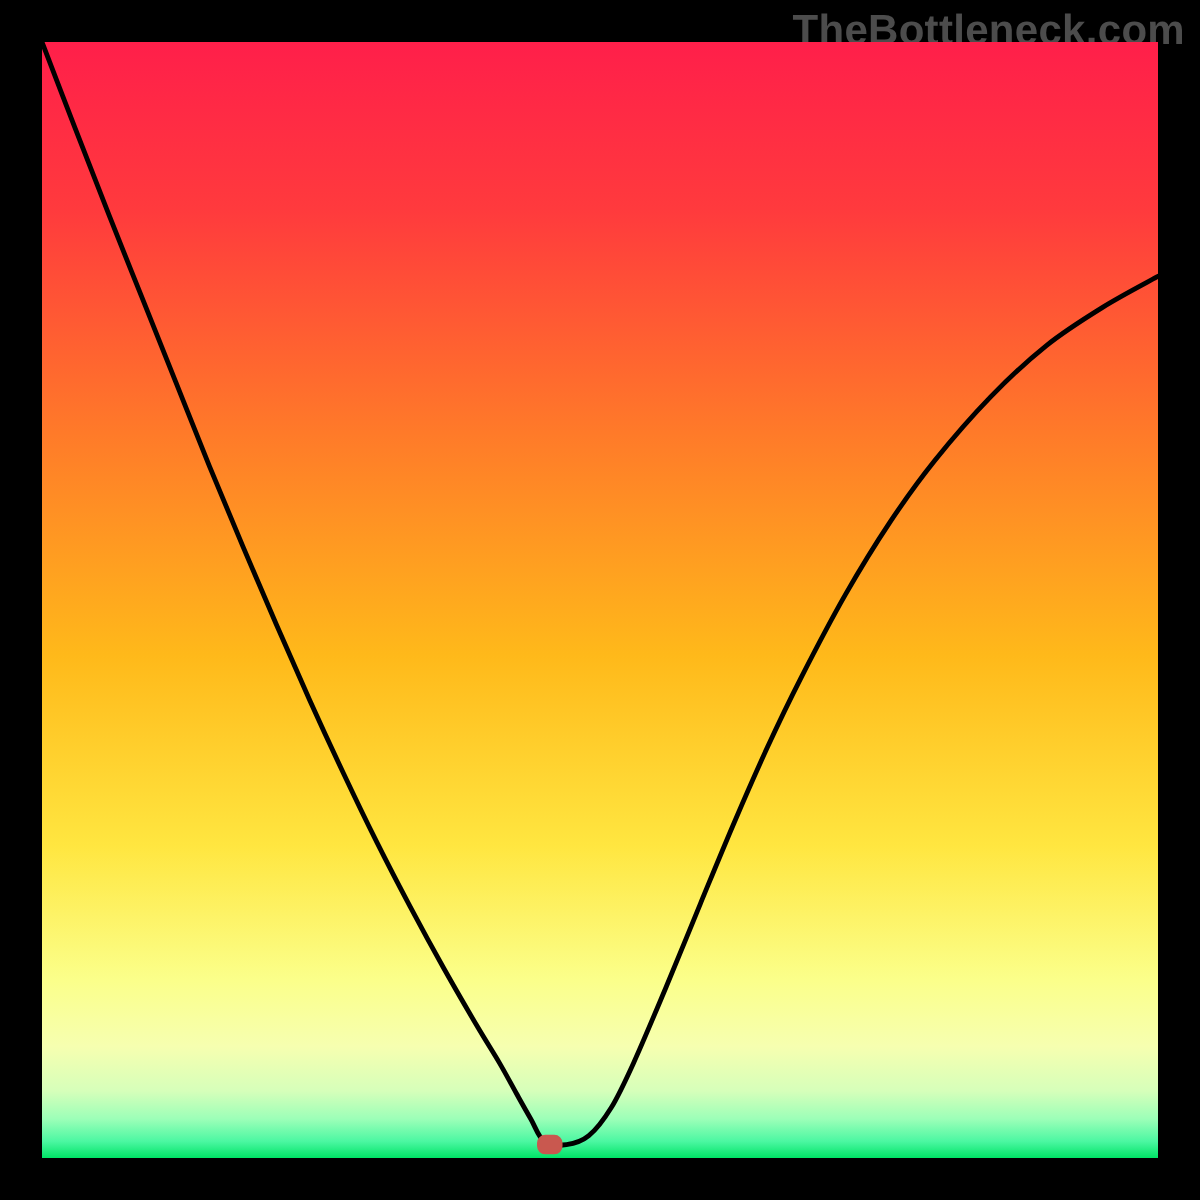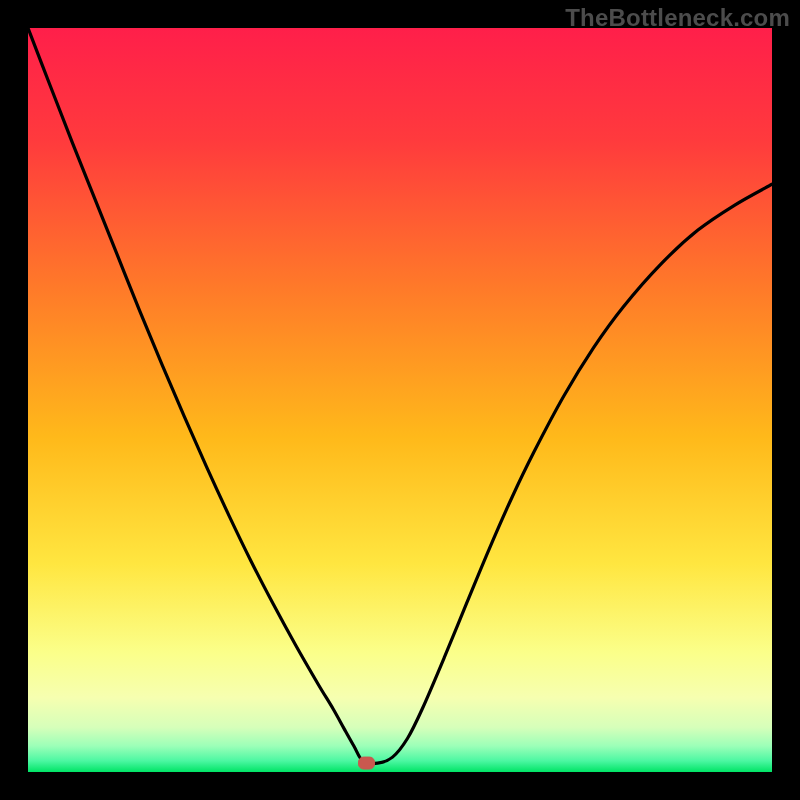--- a/index.html
+++ b/index.html
@@ -15,21 +15,21 @@
     position: relative;
     width: 800px;
     height: 800px;
     background: #000;
   }
   .watermark {
     position: absolute;
     top: 4px;
     right: 10px;
     color: #4c4c4c;
-    font-size: 24px;
+    font-size: 28px;
     font-weight: 600;
     letter-spacing: 0.2px;
     user-select: none;
   }
   .plot-wrap {
     position: absolute;
     left: 28px;
     top: 28px;
     width: 744px;
     height: 744px;

